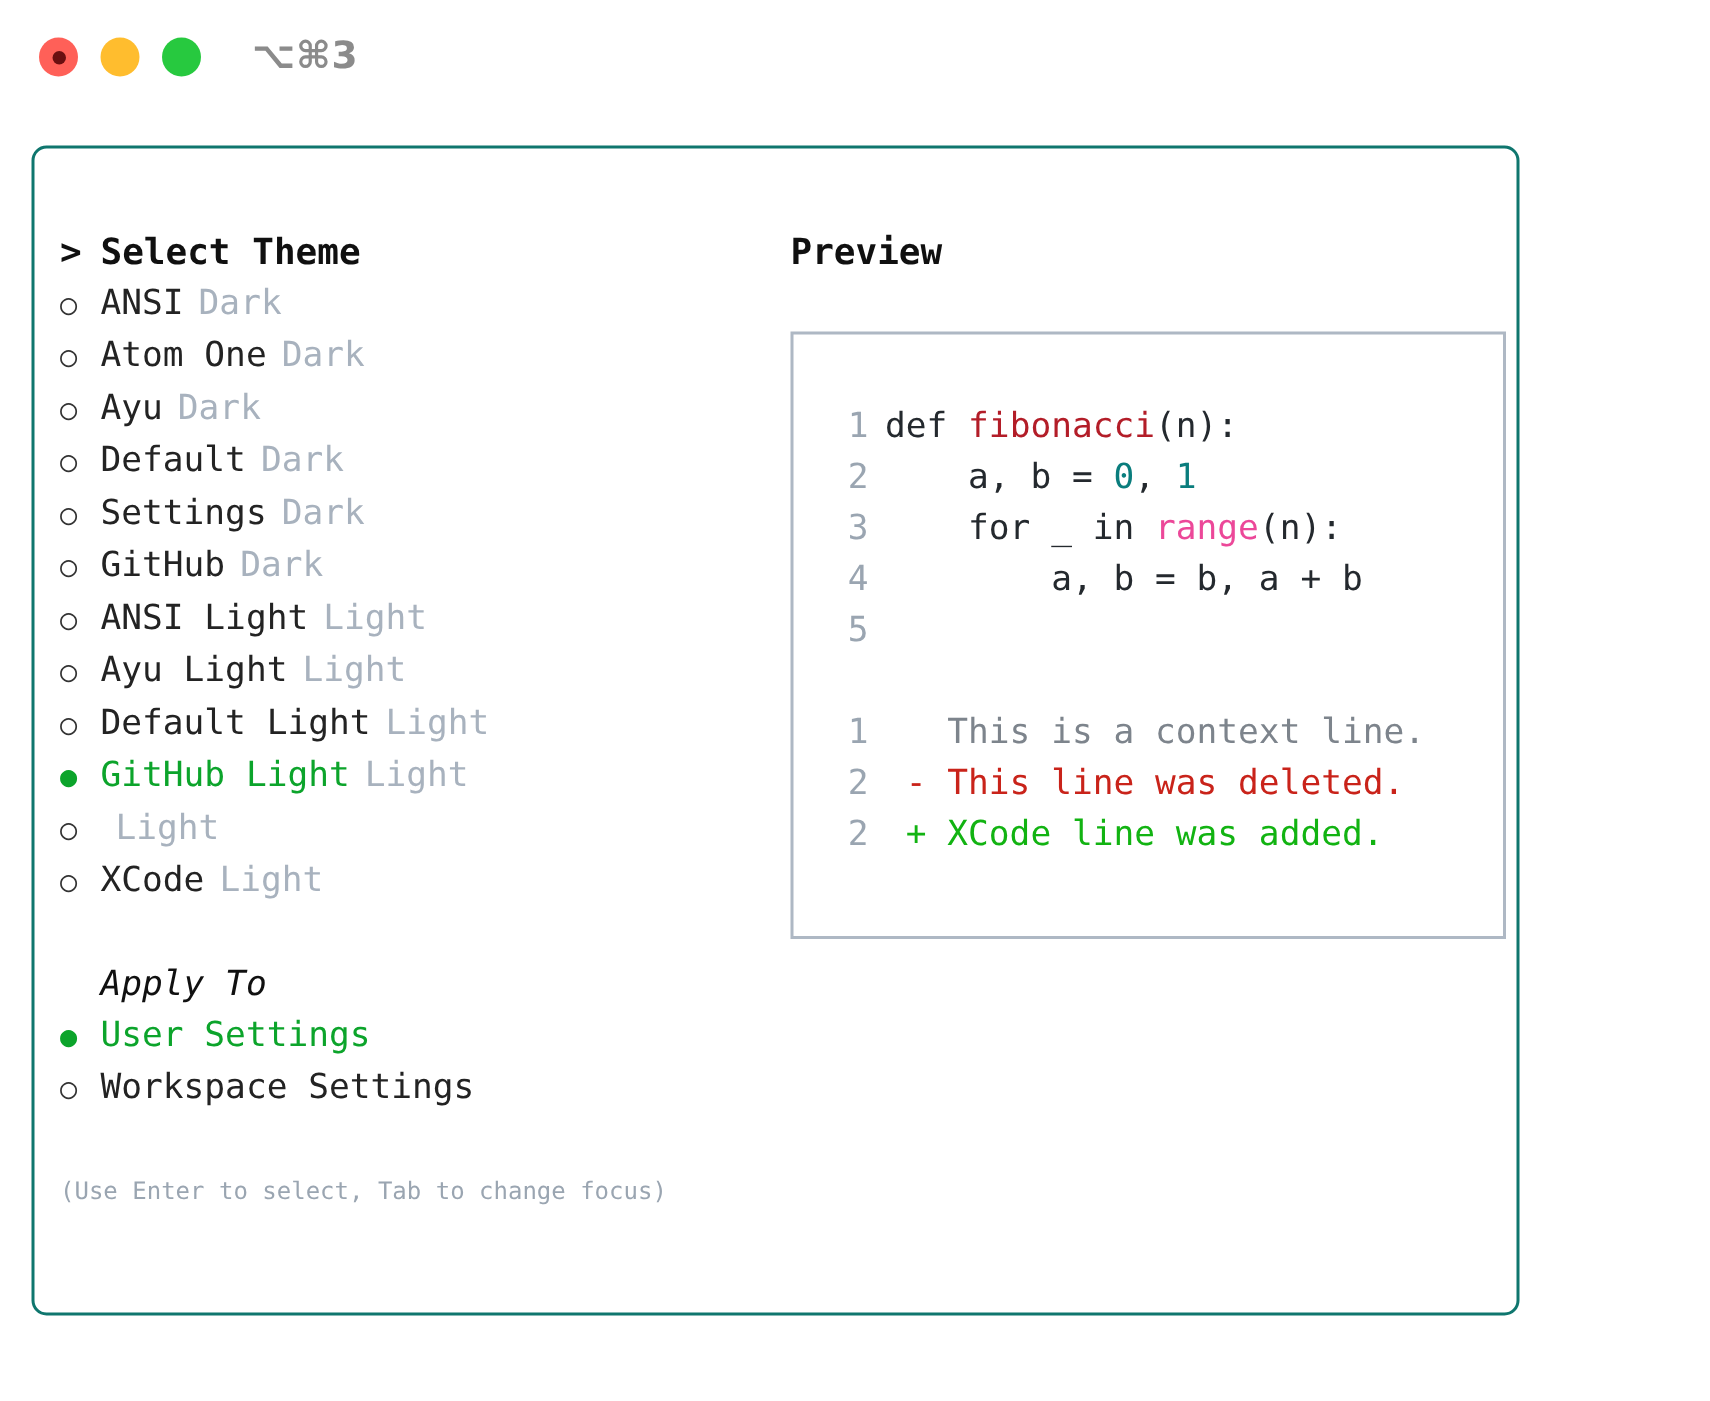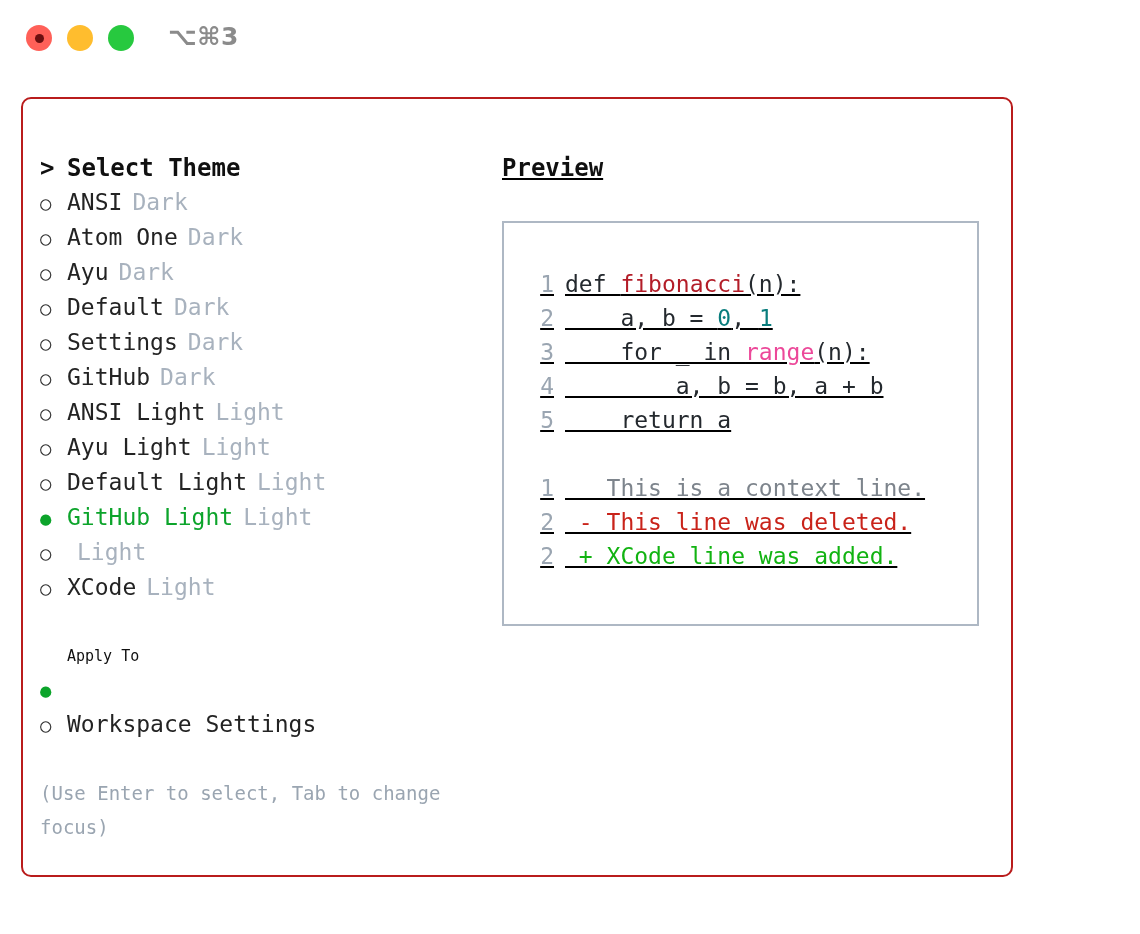--- a/index.html
+++ b/index.html
@@ -74,21 +74,21 @@
     white-space: nowrap;
   }
 
   
   .panel {
     position: absolute;
     left: 21px;
     top: 97px;
     width: 992px;
     height: 780px;
-    border: 2px solid #b91c1c;
+    border: 2px solid #0f766e;
     border-radius: 10px;
     background: #ffffff;
     box-sizing: border-box;
   }
 
   .columns {
     position: absolute;
     left: 0;
     top: 0;
     width: 100%;
@@ -96,24 +96,23 @@
   }
 
   .col-left {
     position: absolute;
     left: 17px;
     top: 52px;
     width: 440px;
   }
   .col-right {
     position: absolute;
-    left: 479px;
+    left: 504px;
     top: 52px;
     width: 495px;
-    text-decoration: underline;
   }
 
   
   .list-header {
     font-size: 24px;
     font-weight: bold;
     color: #101010;
     line-height: 34px;
     white-space: nowrap;
   }
@@ -140,30 +139,31 @@
   }
   .bullet.filled { color: #0ca42b; }
   .row .label { color: #232323; }
   .row.selected .label { color: #0ca42b; }
   .row .badge {
     color: #a8b2be;
     margin-left: 10px;
   }
 
   .section-header {
-    font-size: 15px;
+    font-size: 23px;
     color: #101010;
     line-height: 34px;
     padding-left: 27px;
     white-space: nowrap;
+    font-style: italic;
   }
   .spacer { height: 34px; }
 
   .hint {
-    font-size: 19px;
+    font-size: 16px;
     color: #9aa5b1;
     line-height: 34px;
     width: 410px;
   }
 
   
   .preview-header {
     font-size: 24px;
     font-weight: bold;
     color: #101010;
@@ -293,20 +293,21 @@
             </div>
           </div>
 
         <div class="spacer"></div>
 
         <div class="section-header">Apply To</div>
 
         <div id="apply-list">
             <div class="row selected">
               <span class="bullet filled">●</span>
+              <span class="label">User Settings</span>
             </div>
             <div class="row">
               <span class="bullet">○</span>
               <span class="label">Workspace Settings</span>
             </div>
           </div>
 
         <div class="spacer"></div>
 
         <div class="hint">(Use Enter to select, Tab to change focus)</div>
@@ -314,21 +315,21 @@
 
       <div class="col-right">
         <div class="preview-header">Preview</div>
 
         <div class="preview-box">
           <div id="code-block">
               <div class="code-line"><span class="ln">1</span><span class="code-text"><span class="tok-plain">def </span><span class="tok-func">fibonacci</span><span class="tok-plain">(n):</span></span></div>
               <div class="code-line"><span class="ln">2</span><span class="code-text"><span class="tok-plain">    a, b = </span><span class="tok-num">0</span><span class="tok-plain">, </span><span class="tok-num">1</span></span></div>
               <div class="code-line"><span class="ln">3</span><span class="code-text"><span class="tok-plain">    for _ in </span><span class="tok-call">range</span><span class="tok-plain">(n):</span></span></div>
               <div class="code-line"><span class="ln">4</span><span class="code-text"><span class="tok-plain">        a, b = b, a + b</span></span></div>
-              <div class="code-line"><span class="ln">5</span><span class="code-text"><span class="tok-plain">    return a</span></span></div>
+              <div class="code-line"><span class="ln">5</span></div>
             </div>
           <div class="blank-line"></div>
           <div id="diff-block">
               <div class="code-line"><span class="ln">1</span><span class="diff-context">   This is a context line.</span></div>
               <div class="code-line"><span class="ln">2</span><span class="diff-del"> - This line was deleted.</span></div>
               <div class="code-line"><span class="ln">2</span><span class="diff-add"> + XCode line was added.</span></div>
             </div>
         </div>
       </div>
 

